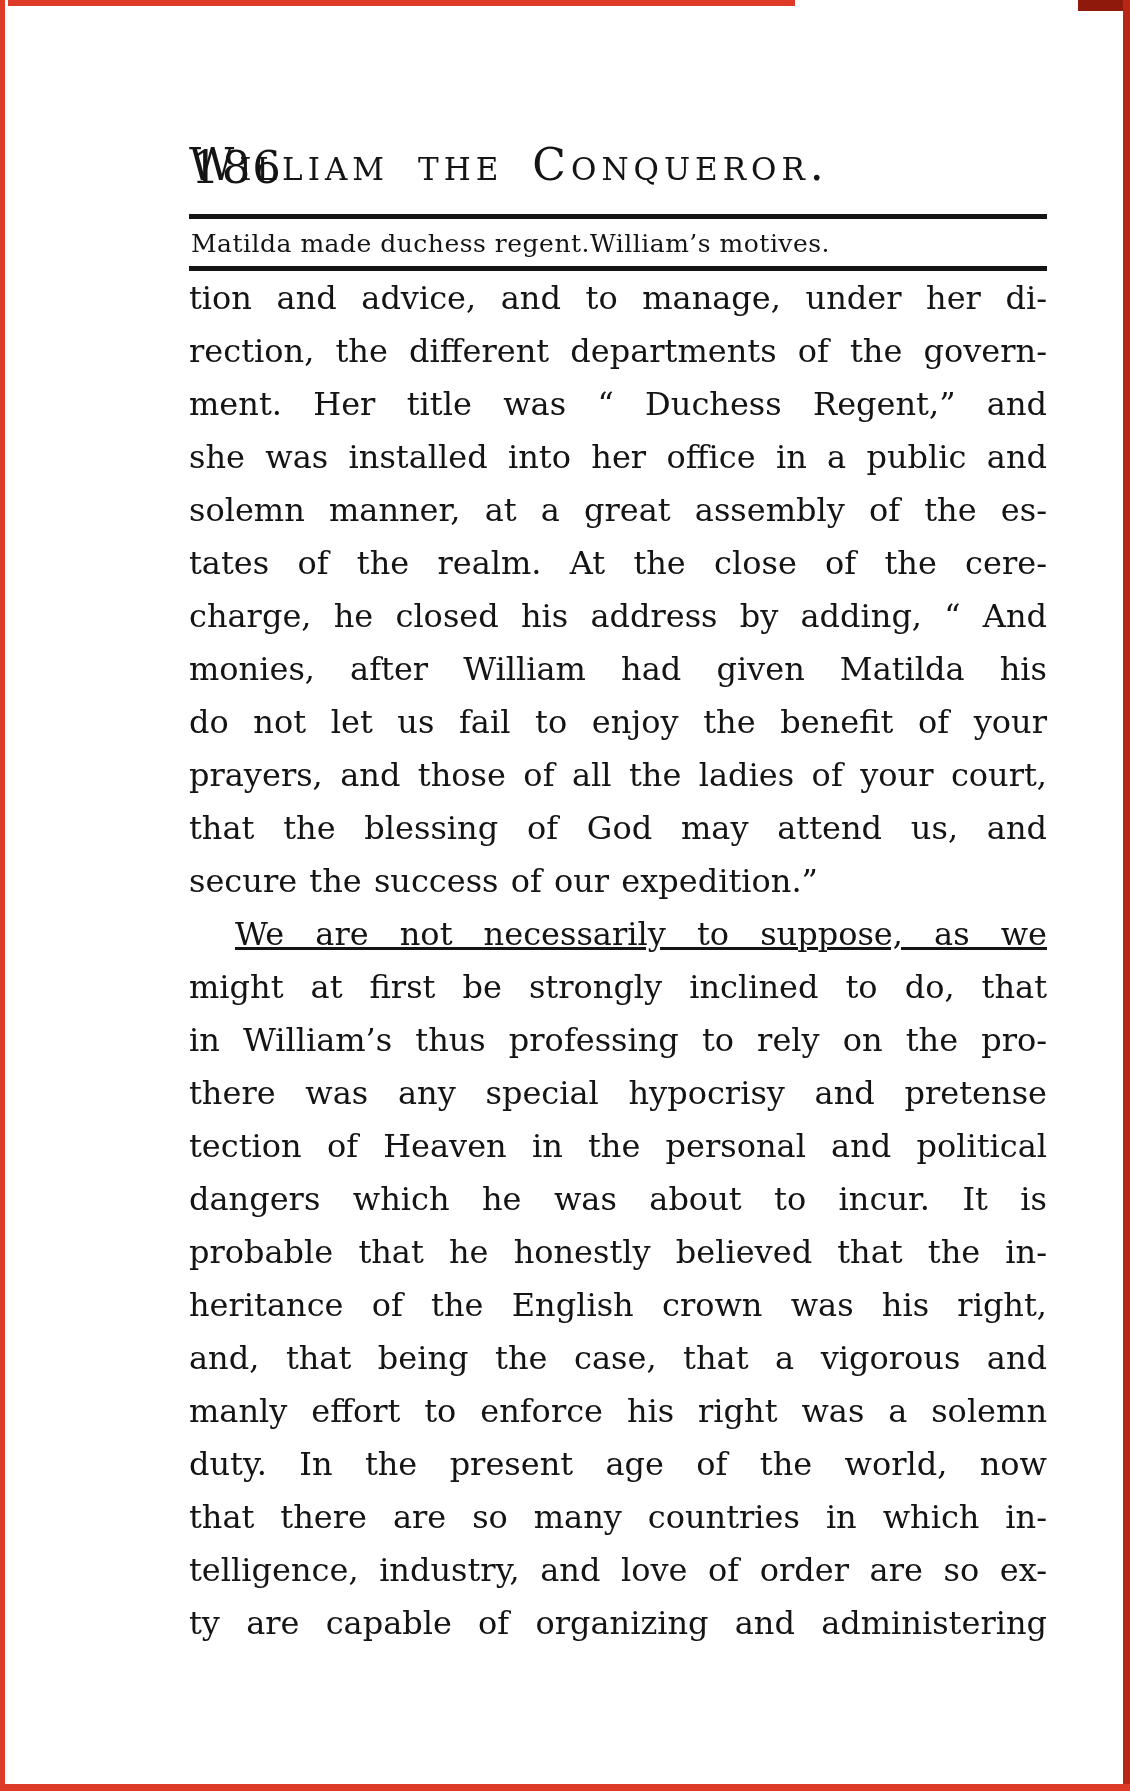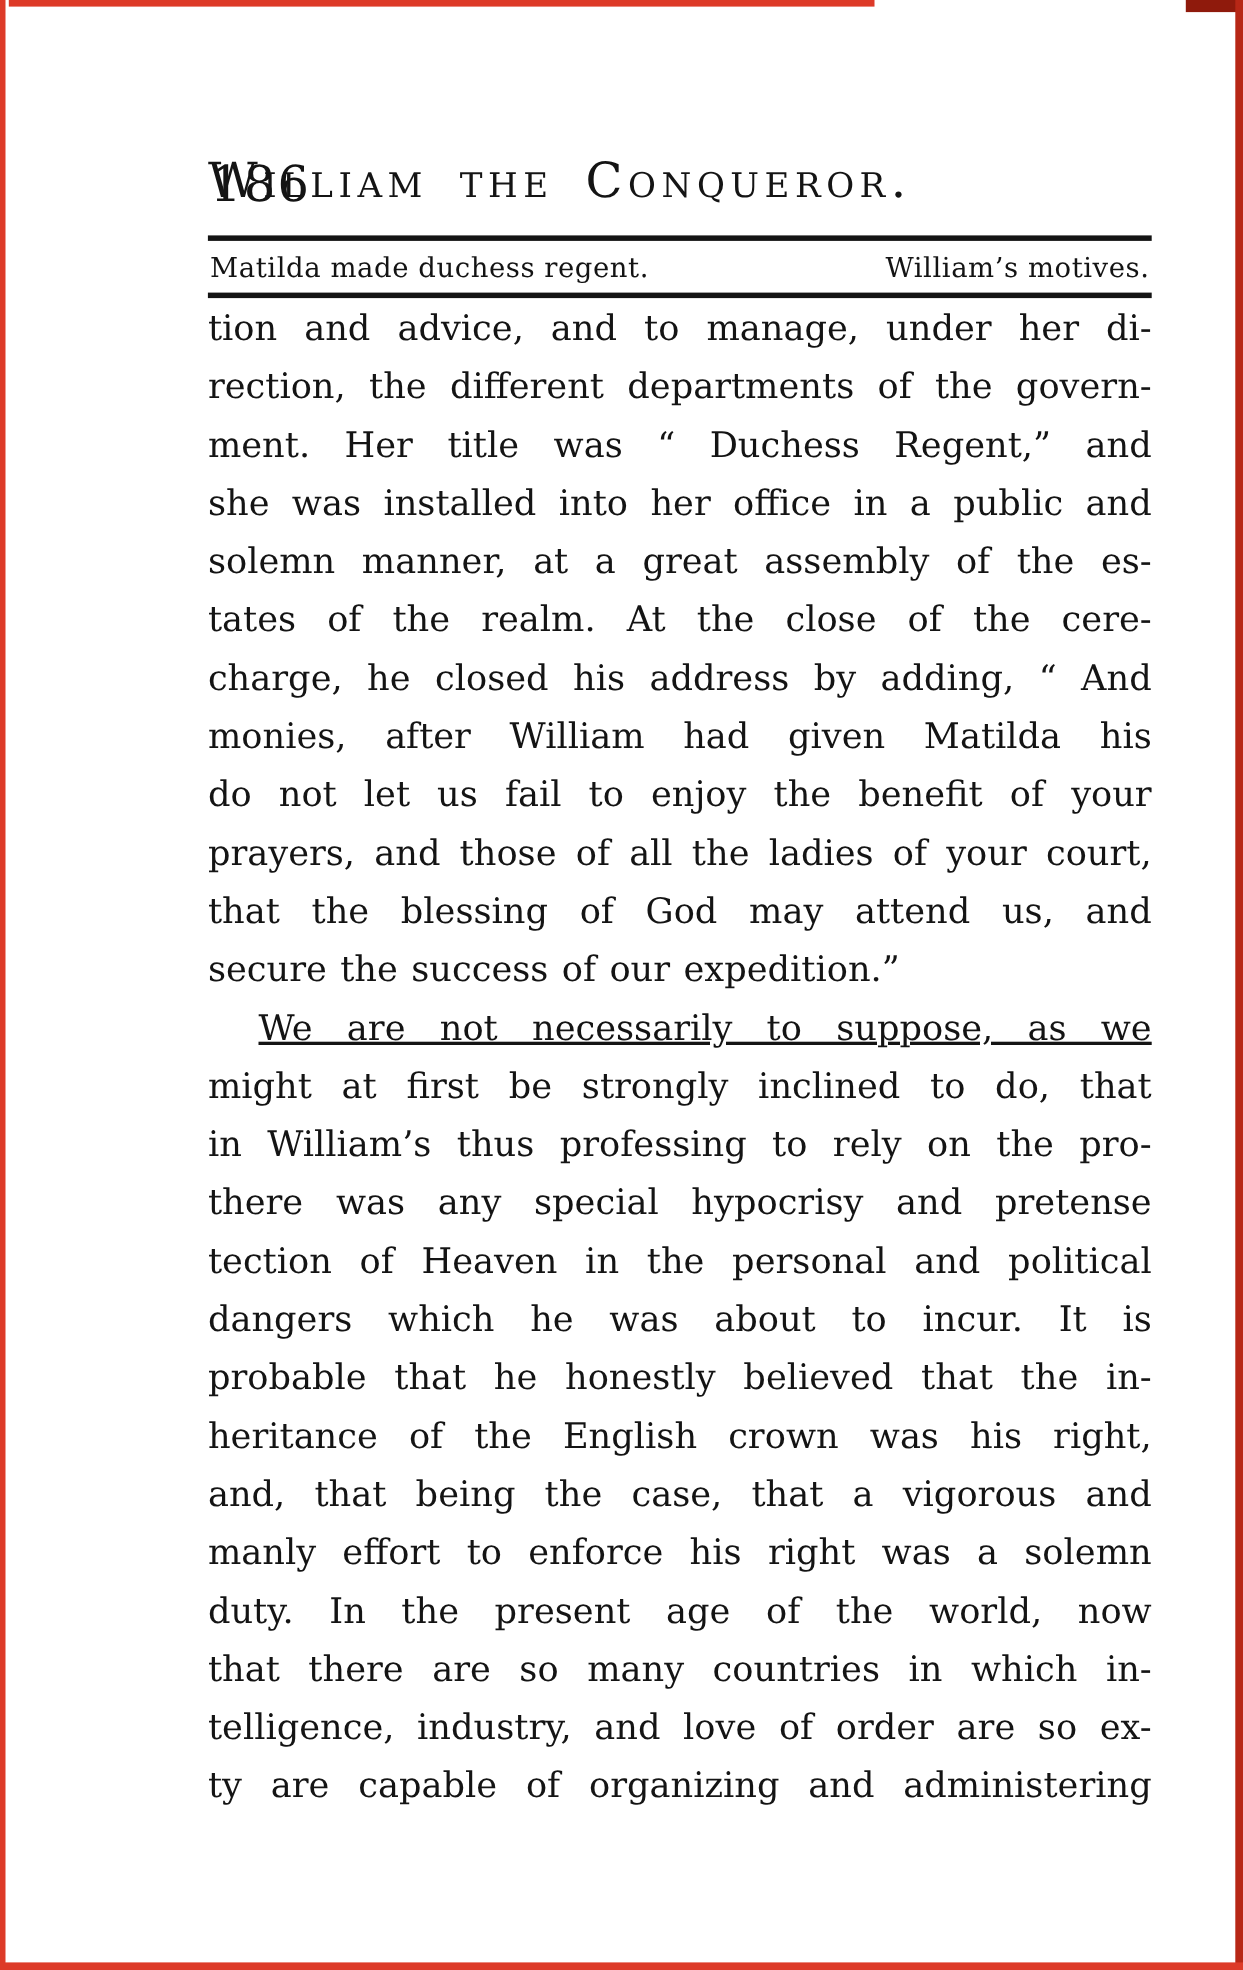--- a/index.html
+++ b/index.html
@@ -34,21 +34,21 @@
     letter-spacing: 5px; word-spacing: 10px;
     white-space: nowrap;
   }
 
   .rule { position: absolute; left: 0; right: 0; background: var(--ink, #141414); }
   .rule-top    { top: 198px; height: 5px; }
   .rule-bottom { top: 250px; height: 5px; }
 
   .running-heads {
     position: absolute; top: 211px; left: 2px; right: 2px;
-    display: flex; justify-content: space-between;
+    display: flex; 
     font-size: 25px; line-height: 34px;
     letter-spacing: 0.5px;
   }
 
   .body-text { position: absolute; top: 256px; left: 0; right: 0; }
   .line {
     height: 53px; line-height: 53px;
     font-size: 32px;
     text-align: justify;
     text-align-last: justify;

